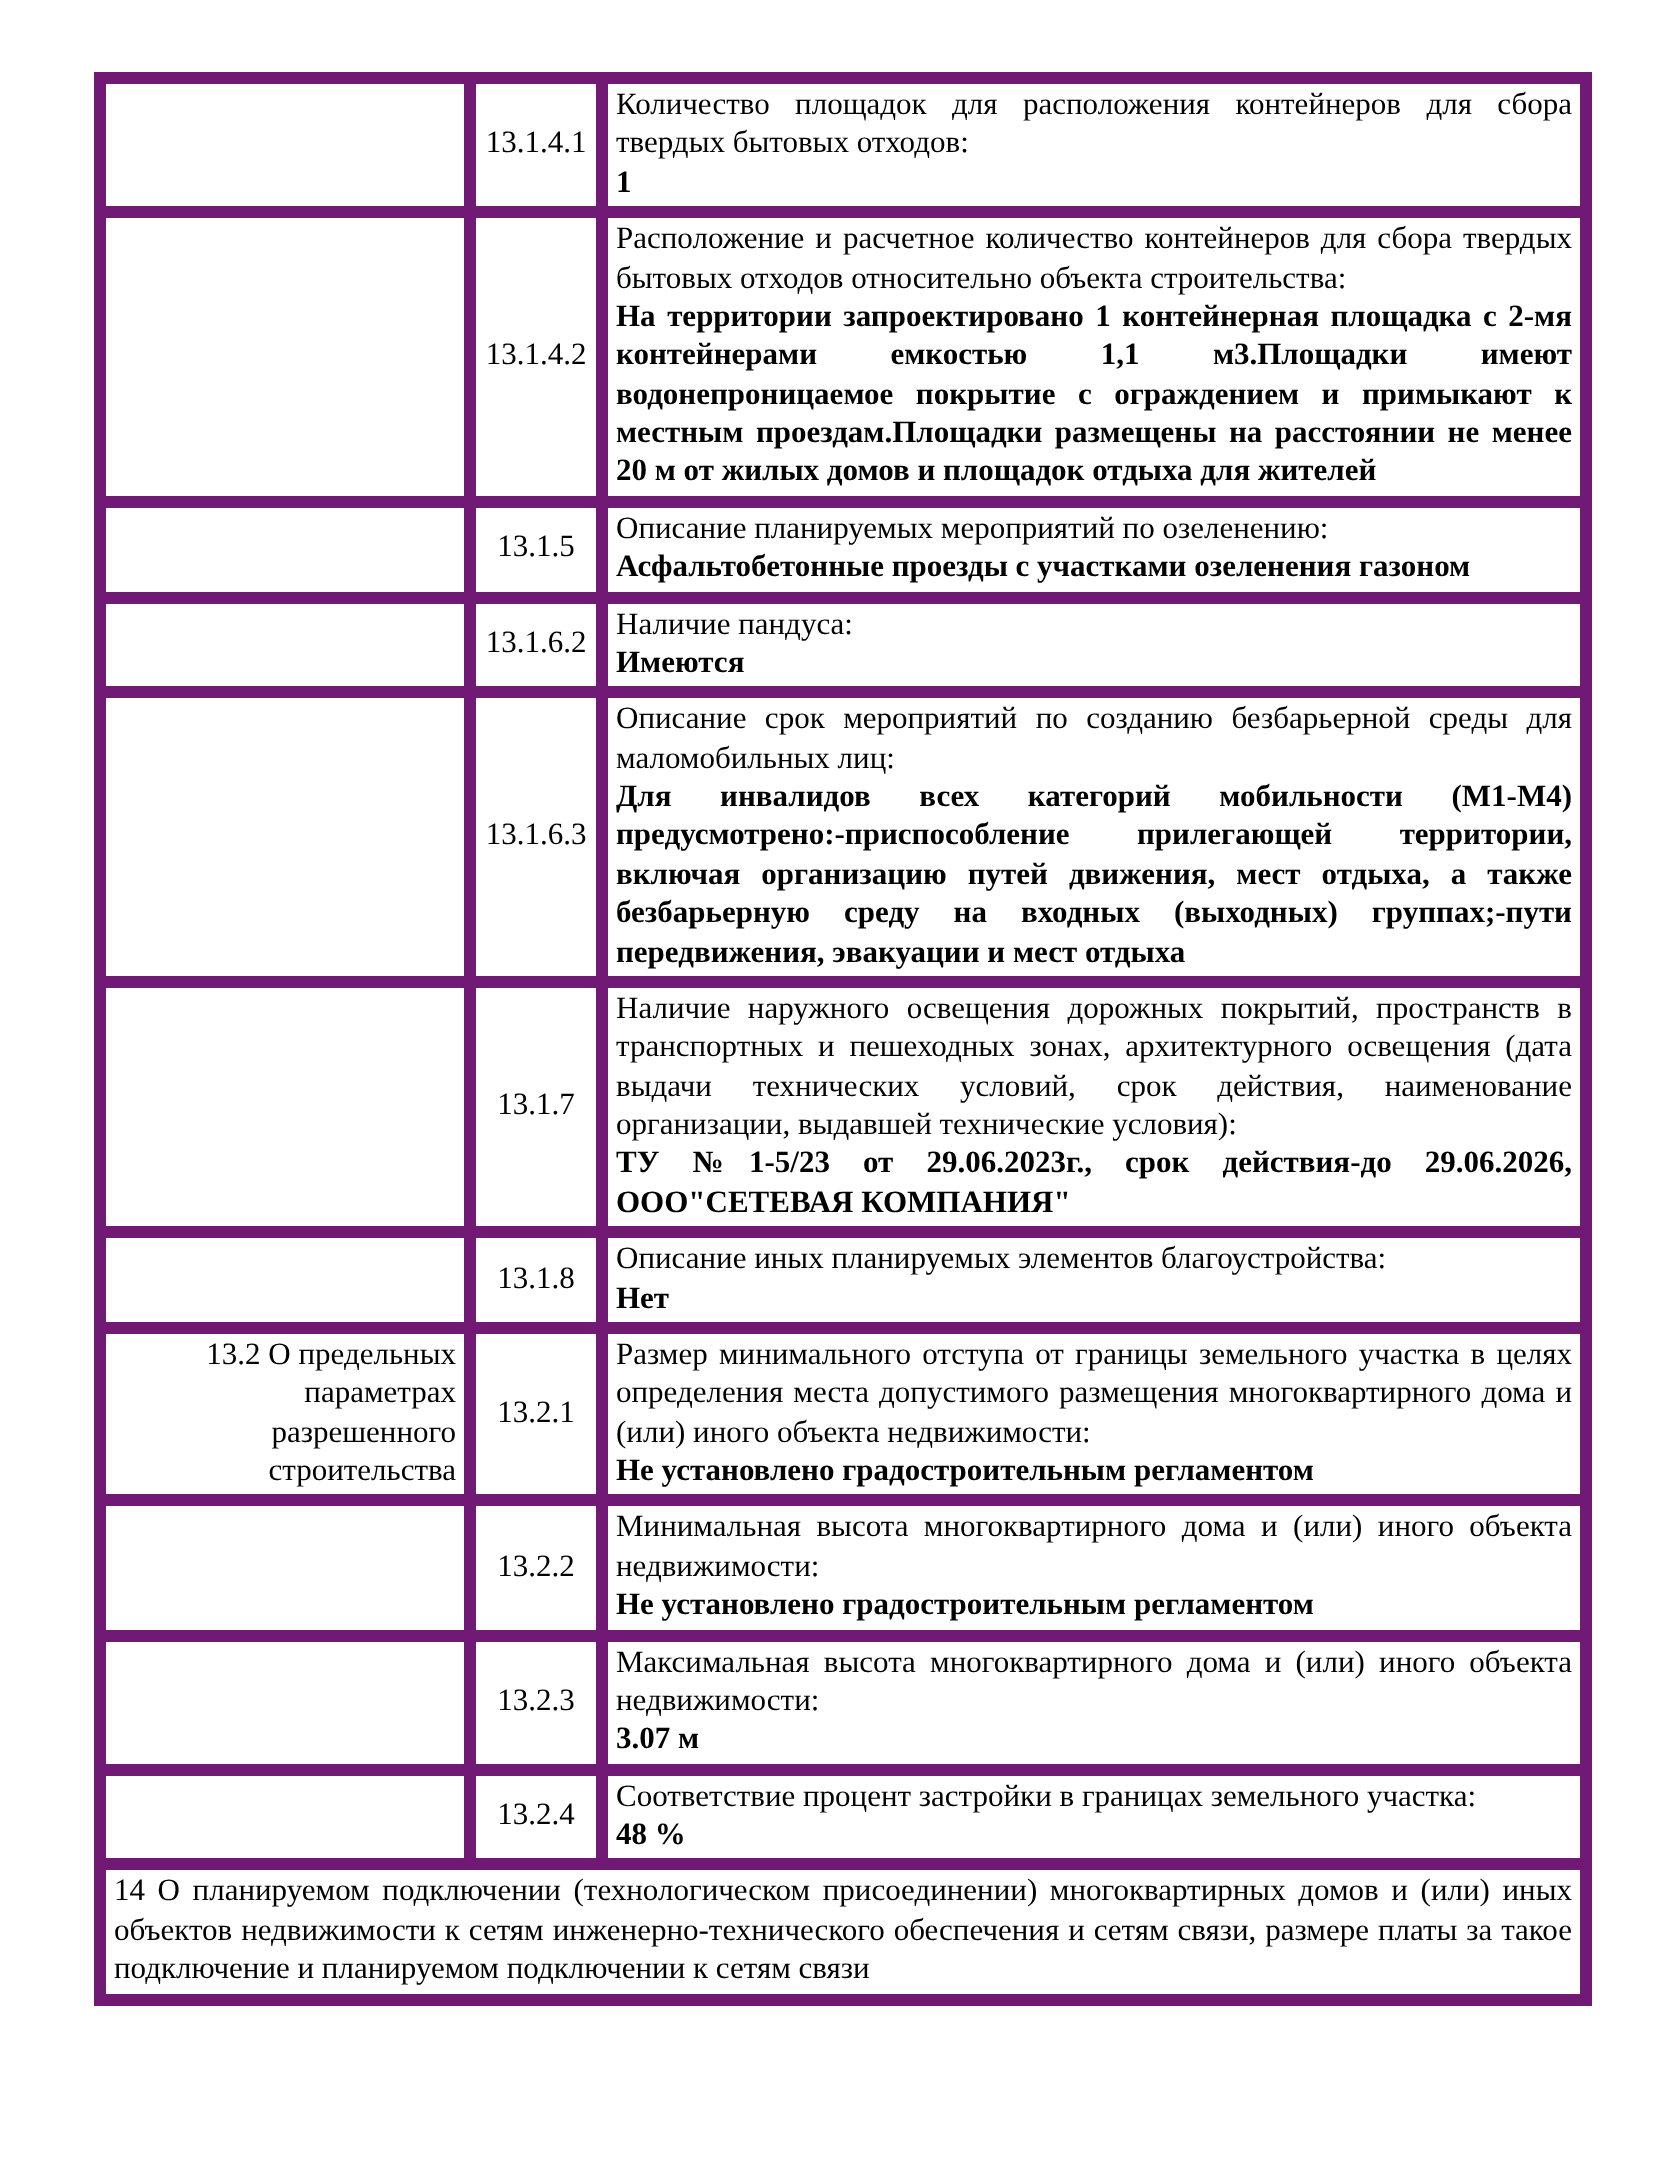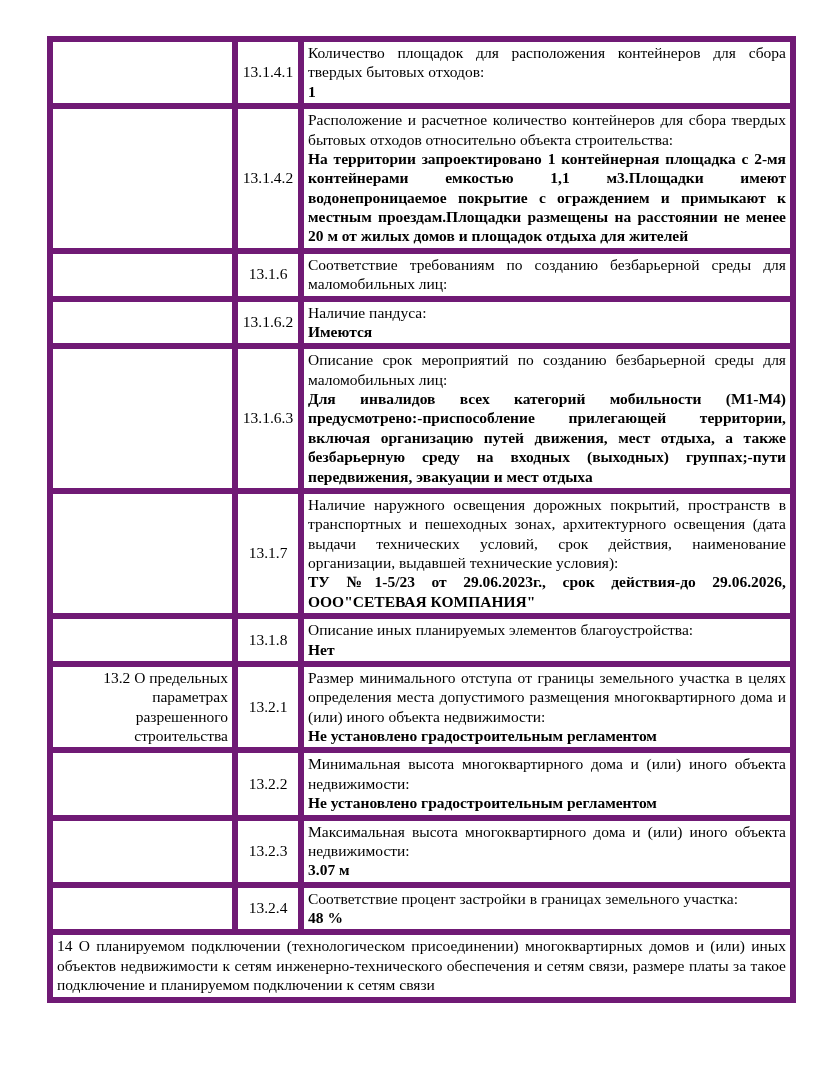--- a/index.html
+++ b/index.html
@@ -63,24 +63,25 @@
             <div>13.1.4.2</div>
           </td>
           <td class="col-content">
             <div class="field-label">Расположение и расчетное количество контейнеров для сбора твердых бытовых отходов относительно объекта строительства:</div>
             <div class="field-value">На территории запроектировано 1 контейнерная площадка с 2-мя контейнерами емкостью 1,1 м3.Площадки имеют водонепроницаемое покрытие с ограждением и примыкают к местным проездам.Площадки размещены на расстоянии не менее 20 м от жилых домов и площадок отдыха для жителей</div>
           </td>
         </tr>
         <tr>
           <td class="col-group"></td>
           <td class="col-code">
-            <div>13.1.6</div>
+            <div>13.1.5</div>
           </td>
           <td class="col-content">
-            <div class="field-label">Соответствие требованиям по созданию безбарьерной среды для маломобильных лиц:</div>
+            <div class="field-label">Описание планируемых мероприятий по озеленению:</div>
+            <div class="field-value">Асфальтобетонные проезды с участками озеленения газоном</div>
           </td>
         </tr>
         <tr>
           <td class="col-group"></td>
           <td class="col-code">
             <div>13.1.6.2</div>
           </td>
           <td class="col-content">
             <div class="field-label">Наличие пандуса:</div>
             <div class="field-value">Имеются</div>

